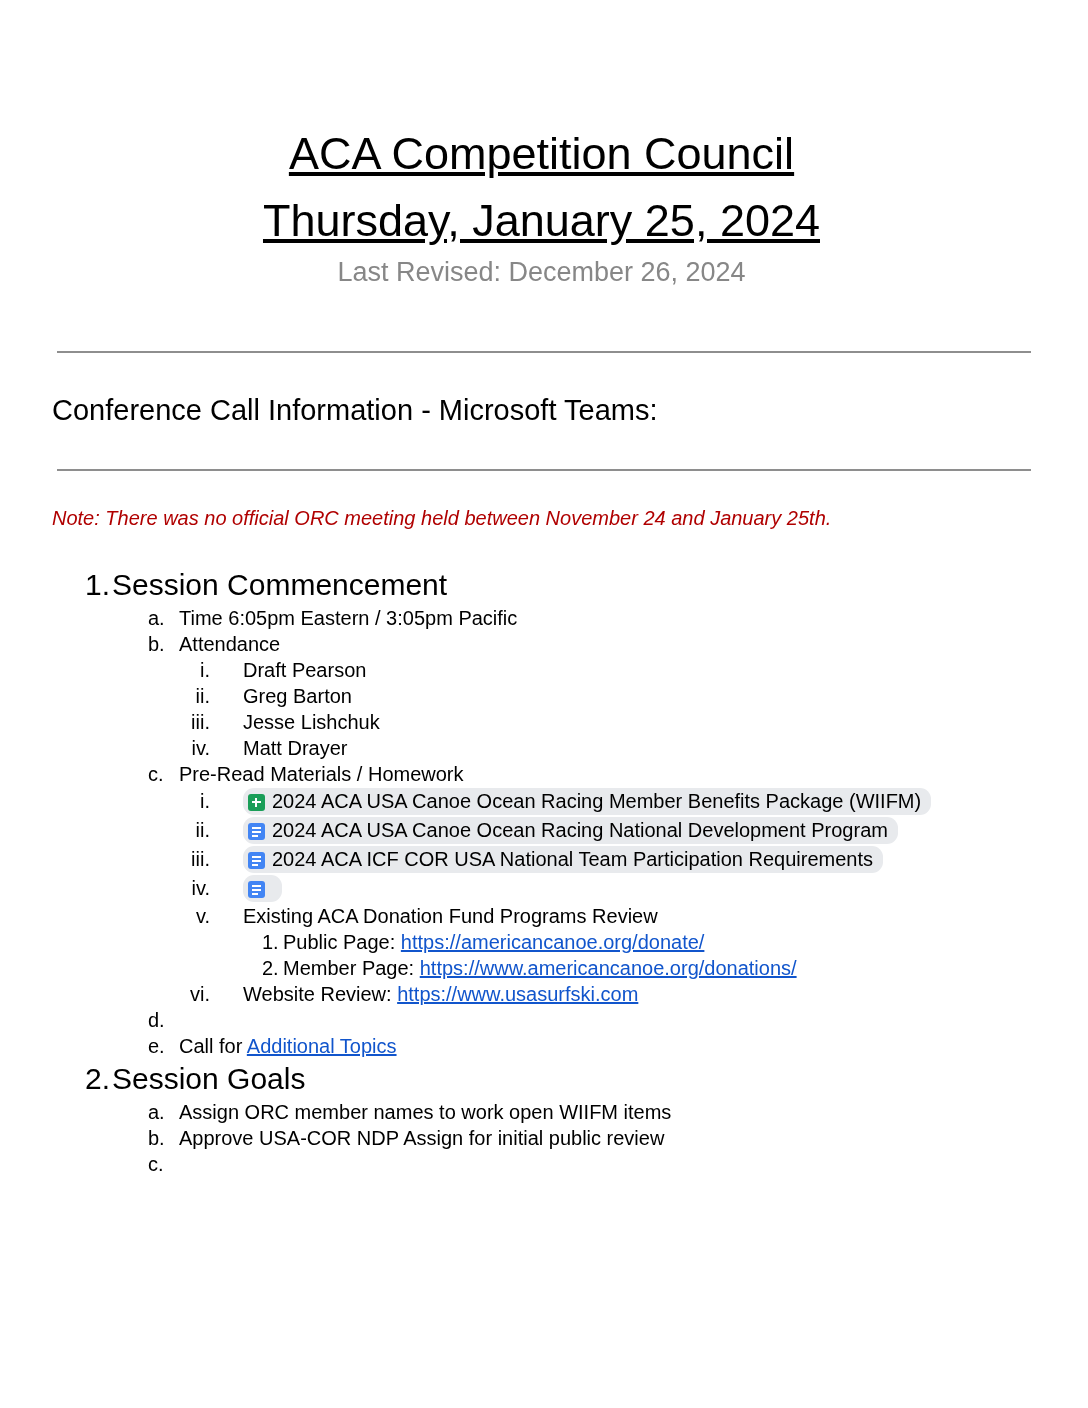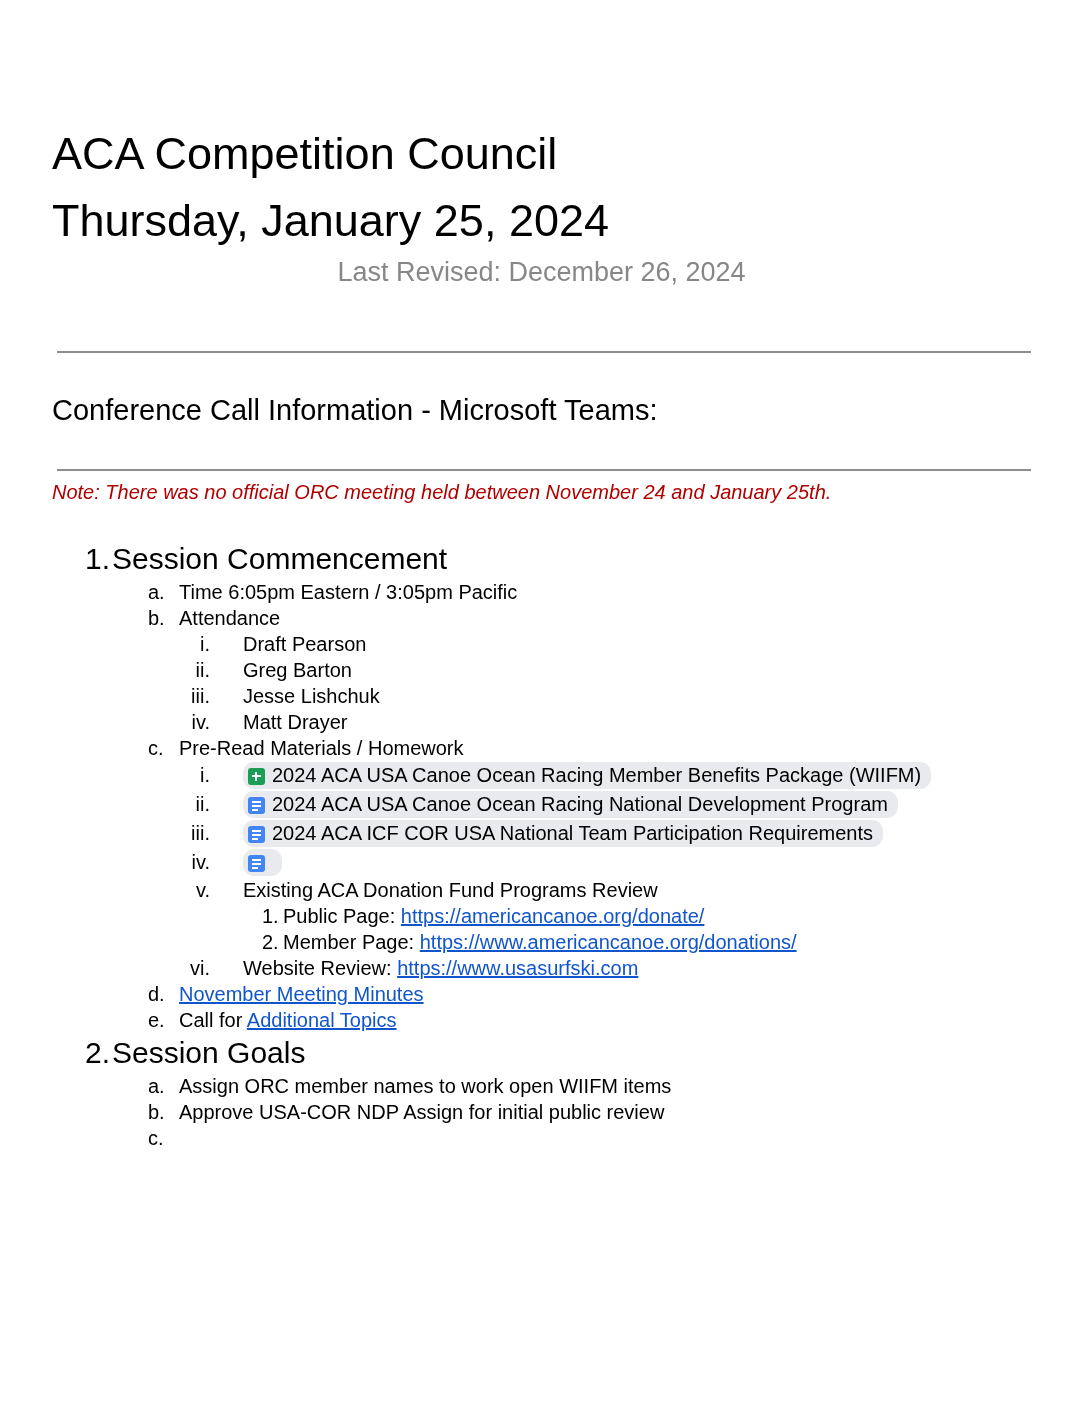--- a/index.html
+++ b/index.html
@@ -13,27 +13,27 @@
     --text-black:#000000;
   }
   html,body{margin:0;padding:0;}
   body{
     width:1088px;height:1408px;overflow:hidden;
     background:#ffffff;
     font-family:"Liberation Sans","DejaVu Sans",sans-serif;
     color:var(--text-black);
   }
   .content{padding:0 57px 0 52px;}
-  .title{margin-top:120px;font-size:45px;line-height:67px;color:var(--text-black);}
+  .title{margin-top:120px;text-align:center;font-size:45px;line-height:67px;color:var(--text-black);text-decoration:underline;}
   .subtitle{text-align:center;font-size:27px;line-height:36px;color:var(--subtitle-gray);}
   .divider{height:2px;background:var(--divider-gray);margin-left:5px;}
   .divider.first{margin-top:61px;}
   .divider.second{margin-top:39px;}
   .call-heading{font-size:29px;line-height:40px;margin-top:37px;color:var(--text-black);}
-  .note{margin-top:8px;font-size:20px;line-height:26px;font-style:italic;color:var(--note-red);}
+  .note{margin-top:34px;font-size:20px;line-height:26px;font-style:italic;color:var(--note-red);}
   .agenda{margin-top:34px;}
   .row{display:flex;align-items:baseline;font-size:20px;line-height:26px;white-space:nowrap;}
   .row .marker{flex:0 0 auto;display:inline-block;}
   .lvl1{margin-left:33px;}
   .lvl1 .marker{width:27px;}
   .lvl2{margin-left:96px;}
   .lvl2 .marker{width:31px;}
   .lvl3{margin-left:118px;}
   .lvl3 .marker{width:40px;text-align:right;margin-right:33px;}
   .lvl4{margin-left:210px;}
@@ -139,21 +139,20 @@
       <div class="row lvl4">
         <span class="marker">2.</span>
         <span><span>Member Page: </span><a class="doclink">https://www.americancanoe.org/donations/</a></span>
       </div>
       <div class="row lvl3">
         <span class="marker">vi.</span>
         <span><span>Website Review: </span><a class="doclink">https://www.usasurfski.com</a></span>
       </div>
       <div class="row lvl2">
         <span class="marker">d.</span>
-        <span><a class="doclink">November Meeting Minutes</a></span>
       </div>
       <div class="row lvl2">
         <span class="marker">e.</span>
         <span><span>Call for </span><a class="doclink">Additional Topics</a></span>
       </div>
       <div class="row lvl1 h2row">
         <span class="marker">2.</span>
         <span><span>Session Goals</span></span>
       </div>
       <div class="row lvl2">

